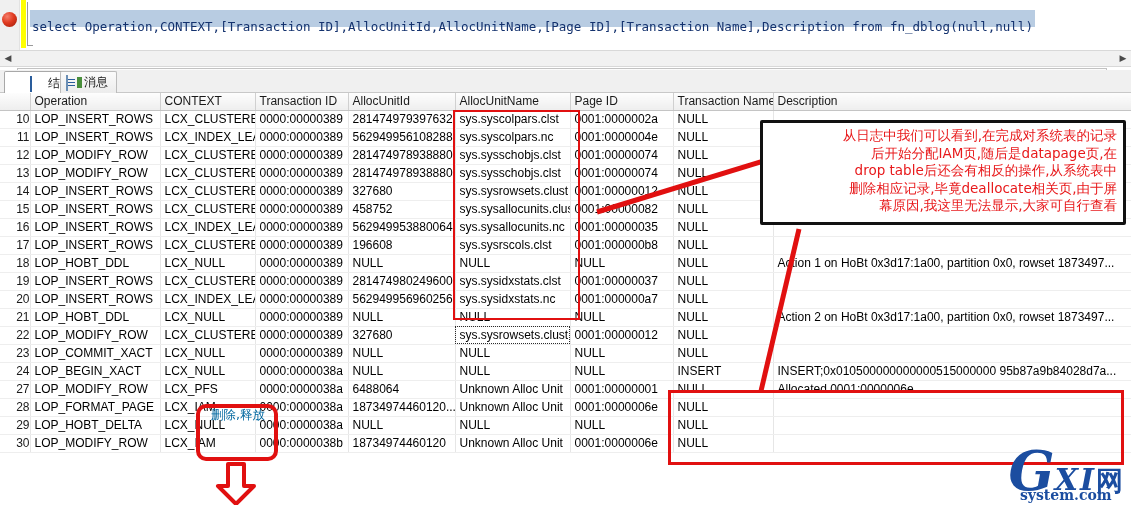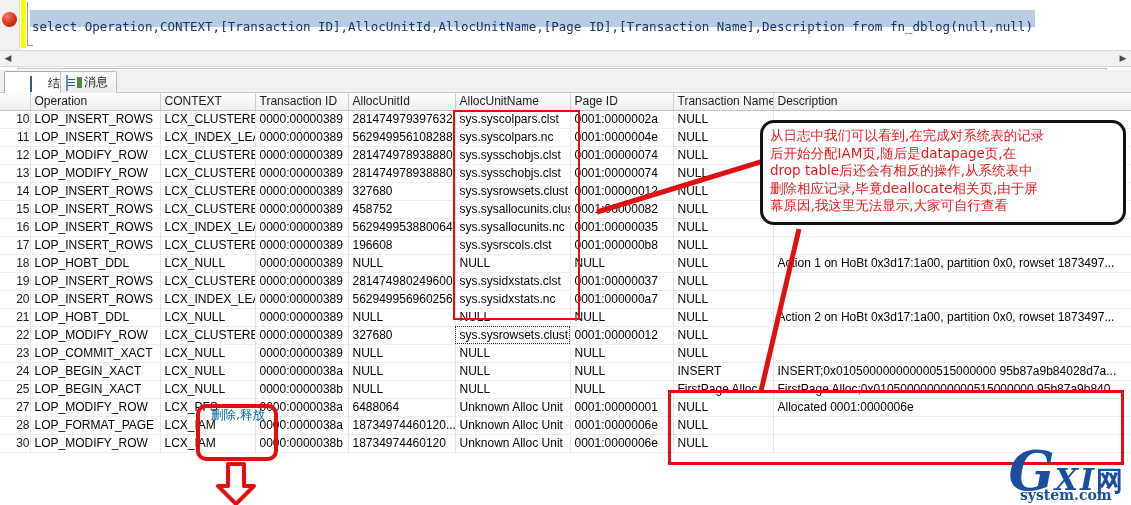--- a/index.html
+++ b/index.html
@@ -181,23 +181,24 @@
   .c-tn   { width: 100px; }
   .c-desc { width: 358px; }
 
   
   .anno { position: absolute; pointer-events: none; }
 
   
   .callout-note {
     left: 760px; top: 120px; width: 366px; height: 105px;
     border: 3px solid #111111;
-    border-radius: 14px;
+    border-radius: 2px;
     background: #ffffff;
     padding: 4px 6px 0 7px;
+    text-align: right;
   }
   .callout-note .ln {
     color: #e8191b;
     font-size: 13.5px;
     line-height: 17.5px;
     white-space: nowrap;
     font-family: "DejaVu Sans", "Liberation Sans", sans-serif;
   }
 
   
@@ -466,31 +467,20 @@
             <td>LOP_BEGIN_XACT</td>
             <td>LCX_NULL</td>
             <td>0000:0000038a</td>
             <td class=" nullcell">NULL</td>
             <td class=" nullcell">NULL</td>
             <td class=" nullcell">NULL</td>
             <td>INSERT</td>
             <td>INSERT;0x010500000000000515000000 95b87a9b84028d7a...</td>
           </tr>
           <tr>
-            <td class="rownum">25</td>
-            <td>LOP_BEGIN_XACT</td>
-            <td>LCX_NULL</td>
-            <td>0000:0000038b</td>
-            <td class=" nullcell">NULL</td>
-            <td class=" nullcell">NULL</td>
-            <td class=" nullcell">NULL</td>
-            <td>FirstPage Alloc</td>
-            <td>FirstPage Alloc;0x010500000000000515000000 95b87a9b840...</td>
-          </tr>
-          <tr>
             <td class="rownum">27</td>
             <td>LOP_MODIFY_ROW</td>
             <td>LCX_PFS</td>
             <td>0000:0000038a</td>
             <td>6488064</td>
             <td>Unknown Alloc Unit</td>
             <td>0001:00000001</td>
             <td class=" nullcell">NULL</td>
             <td>Allocated 0001:0000006e</td>
           </tr>
@@ -499,20 +489,31 @@
             <td>LOP_FORMAT_PAGE</td>
             <td>LCX_IAM</td>
             <td>0000:0000038a</td>
             <td>18734974460120...</td>
             <td>Unknown Alloc Unit</td>
             <td>0001:0000006e</td>
             <td class=" nullcell">NULL</td>
             <td></td>
           </tr>
           <tr>
+            <td class="rownum">29</td>
+            <td>LOP_HOBT_DELTA</td>
+            <td>LCX_NULL</td>
+            <td>0000:0000038a</td>
+            <td class=" nullcell">NULL</td>
+            <td class=" nullcell">NULL</td>
+            <td class=" nullcell">NULL</td>
+            <td class=" nullcell">NULL</td>
+            <td></td>
+          </tr>
+          <tr>
             <td class="rownum">30</td>
             <td>LOP_MODIFY_ROW</td>
             <td>LCX_IAM</td>
             <td>0000:0000038b</td>
             <td>18734974460120</td>
             <td>Unknown Alloc Unit</td>
             <td>0001:0000006e</td>
             <td class=" nullcell">NULL</td>
             <td></td>
           </tr>

